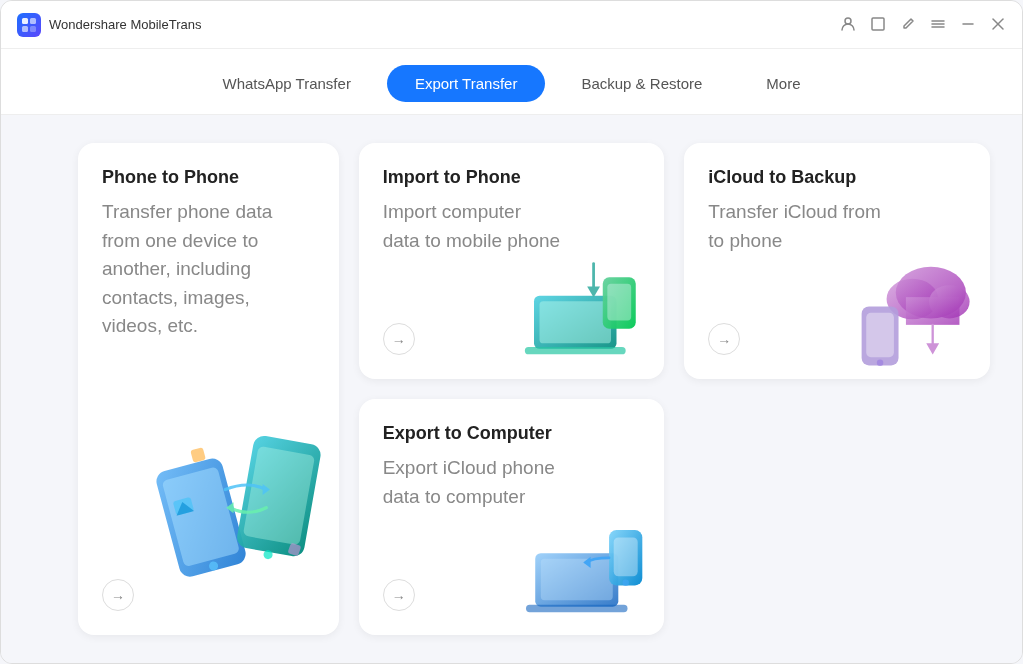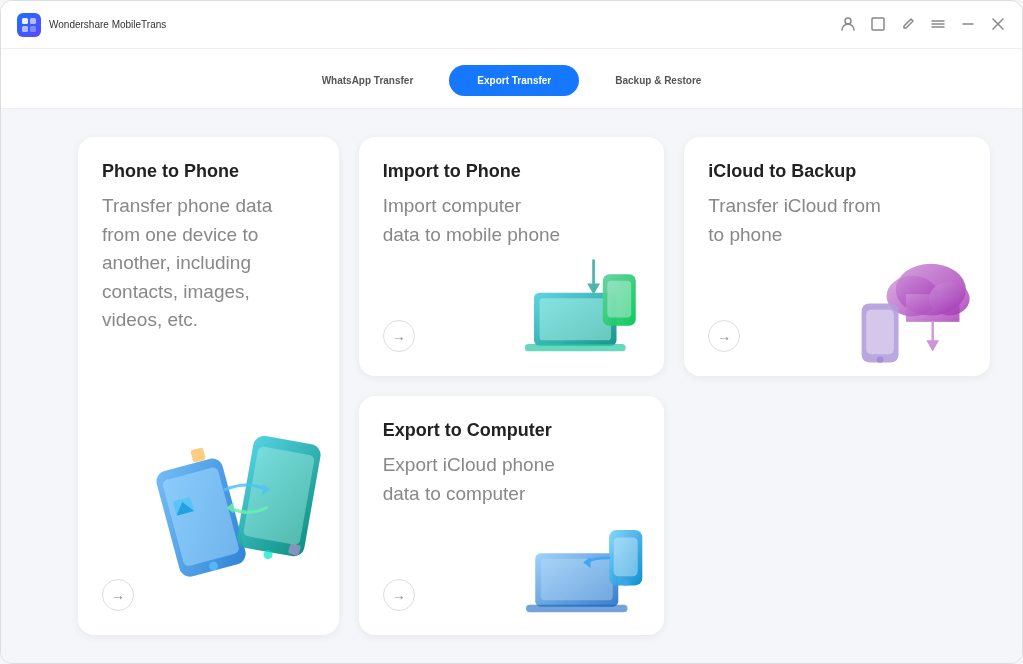--- a/index.html
+++ b/index.html
@@ -41,21 +41,21 @@
       background: linear-gradient(135deg, #1e6fff, #5b47fb);
       display: flex;
       align-items: center;
       justify-content: center;
       color: white;
       font-size: 12px;
       font-weight: bold;
     }
 
     .app-title {
-      font-size: 10px;
+      font-size: 13px;
       font-weight: 500;
       color: #333;
     }
 
     .title-bar-controls {
       display: flex;
       align-items: center;
       gap: 14px;
     }
 
@@ -77,22 +77,22 @@
       gap: 8px;
       flex-shrink: 0;
       border-bottom: 1px solid #eee;
     }
 
     .nav-tab {
       padding: 10px 28px;
       border-radius: 24px;
       border: none;
       background: transparent;
-      font-size: 10px;
-      font-weight: 700;
+      font-size: 15px;
+      font-weight: 400;
       color: #555;
       cursor: pointer;
       transition: all 0.2s;
     }
 
     .nav-tab.active {
       background: #1677ff;
       color: #fff;
     }
 
@@ -230,20 +230,21 @@
         <line x1="13" y1="3" x2="3" y2="13" stroke="#888" stroke-width="1.5" stroke-linecap="round"></line>
       </svg>
     </span>
   </div>
 </div>
 
 <div class="nav-area">
   <button class="nav-tab">WhatsApp Transfer</button>
   <button class="nav-tab active">Export Transfer</button>
   <button class="nav-tab">Backup &amp; Restore</button>
+  <button class="nav-tab">More</button>
 </div>
 
 <div class="main-content">
   <div class="cards-grid">
 
     <div class="card card-large">
       <div class="card-title">Phone to Phone</div>
       <div class="card-desc">Transfer phone data from one device to another, including contacts, images, videos, etc.</div>
 
       <svg class="ill-phone-to-phone" style="position:absolute;bottom:50px;right:0px;" viewBox="0 0 220 220" fill="none" xmlns="http://www.w3.org/2000/svg">

